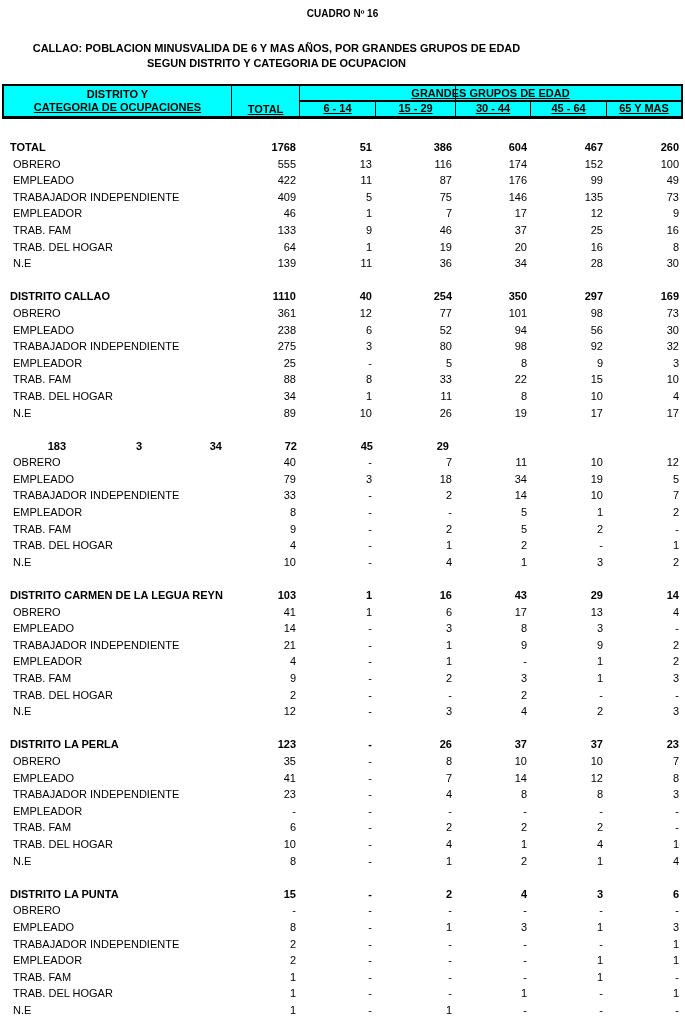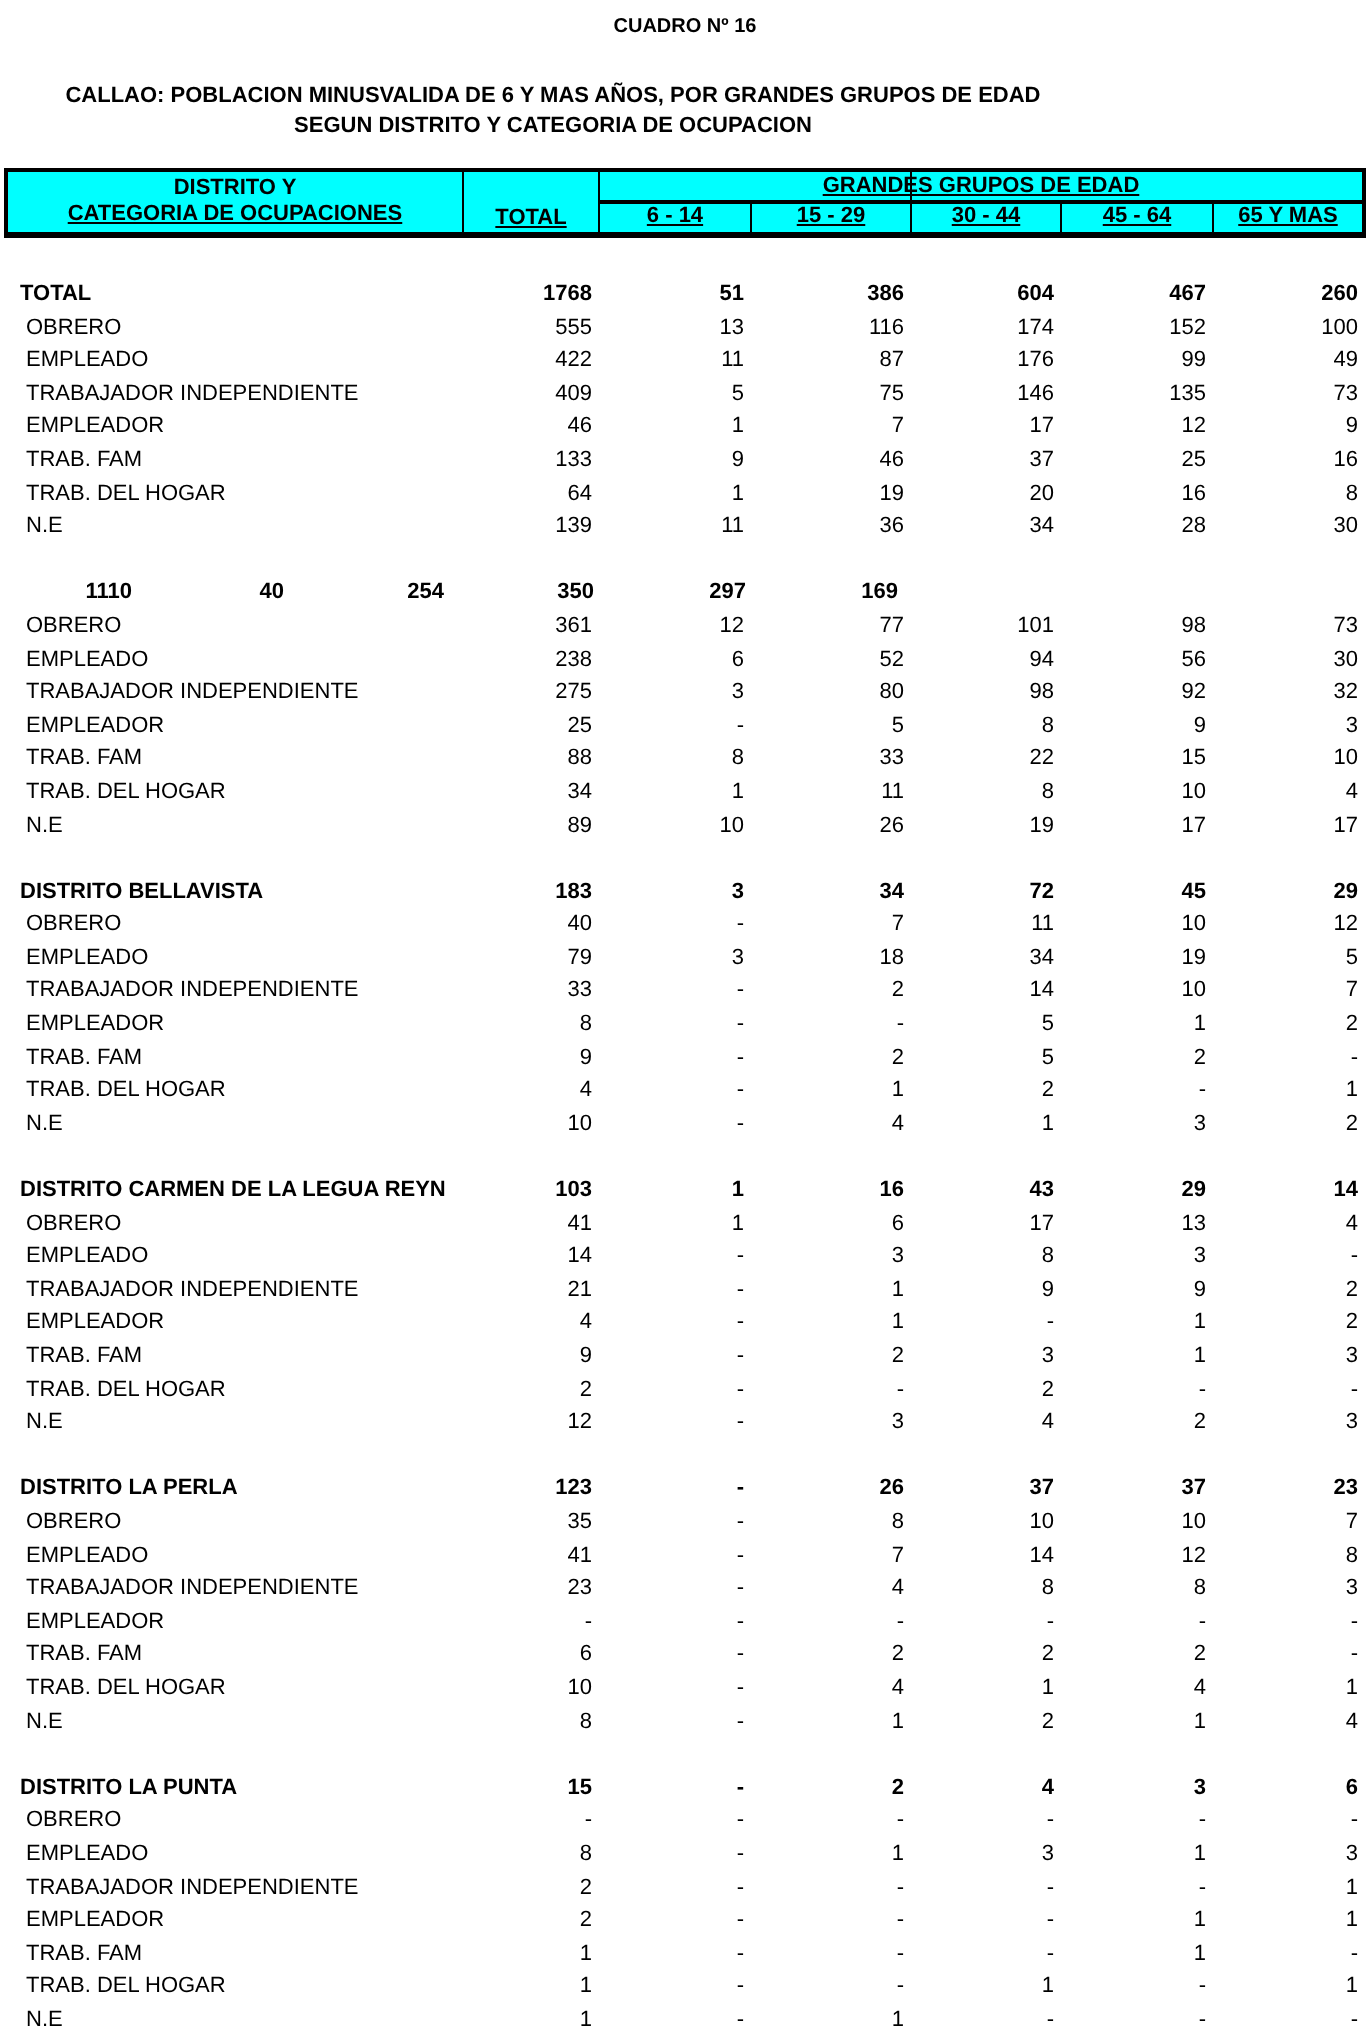--- a/index.html
+++ b/index.html
@@ -161,20 +161,21 @@
         <div class="cell num c0">139</div>
         <div class="cell num c1">11</div>
         <div class="cell num c2">36</div>
         <div class="cell num c3">34</div>
         <div class="cell num c4">28</div>
         <div class="cell num c5">30</div>
       </div>
     </div>
     <div class="section">
       <div class="row bold">
+        <div class="cell label">DISTRITO CALLAO</div>
         <div class="cell num c0">1110</div>
         <div class="cell num c1">40</div>
         <div class="cell num c2">254</div>
         <div class="cell num c3">350</div>
         <div class="cell num c4">297</div>
         <div class="cell num c5">169</div>
       </div>
       <div class="row">
         <div class="cell label">OBRERO</div>
         <div class="cell num c0">361</div>
@@ -234,21 +235,20 @@
         <div class="cell num c0">89</div>
         <div class="cell num c1">10</div>
         <div class="cell num c2">26</div>
         <div class="cell num c3">19</div>
         <div class="cell num c4">17</div>
         <div class="cell num c5">17</div>
       </div>
     </div>
     <div class="section">
       <div class="row bold">
-        <div class="cell label">DISTRITO BELLAVISTA</div>
         <div class="cell num c0">183</div>
         <div class="cell num c1">3</div>
         <div class="cell num c2">34</div>
         <div class="cell num c3">72</div>
         <div class="cell num c4">45</div>
         <div class="cell num c5">29</div>
       </div>
       <div class="row">
         <div class="cell label">OBRERO</div>
         <div class="cell num c0">40</div>

